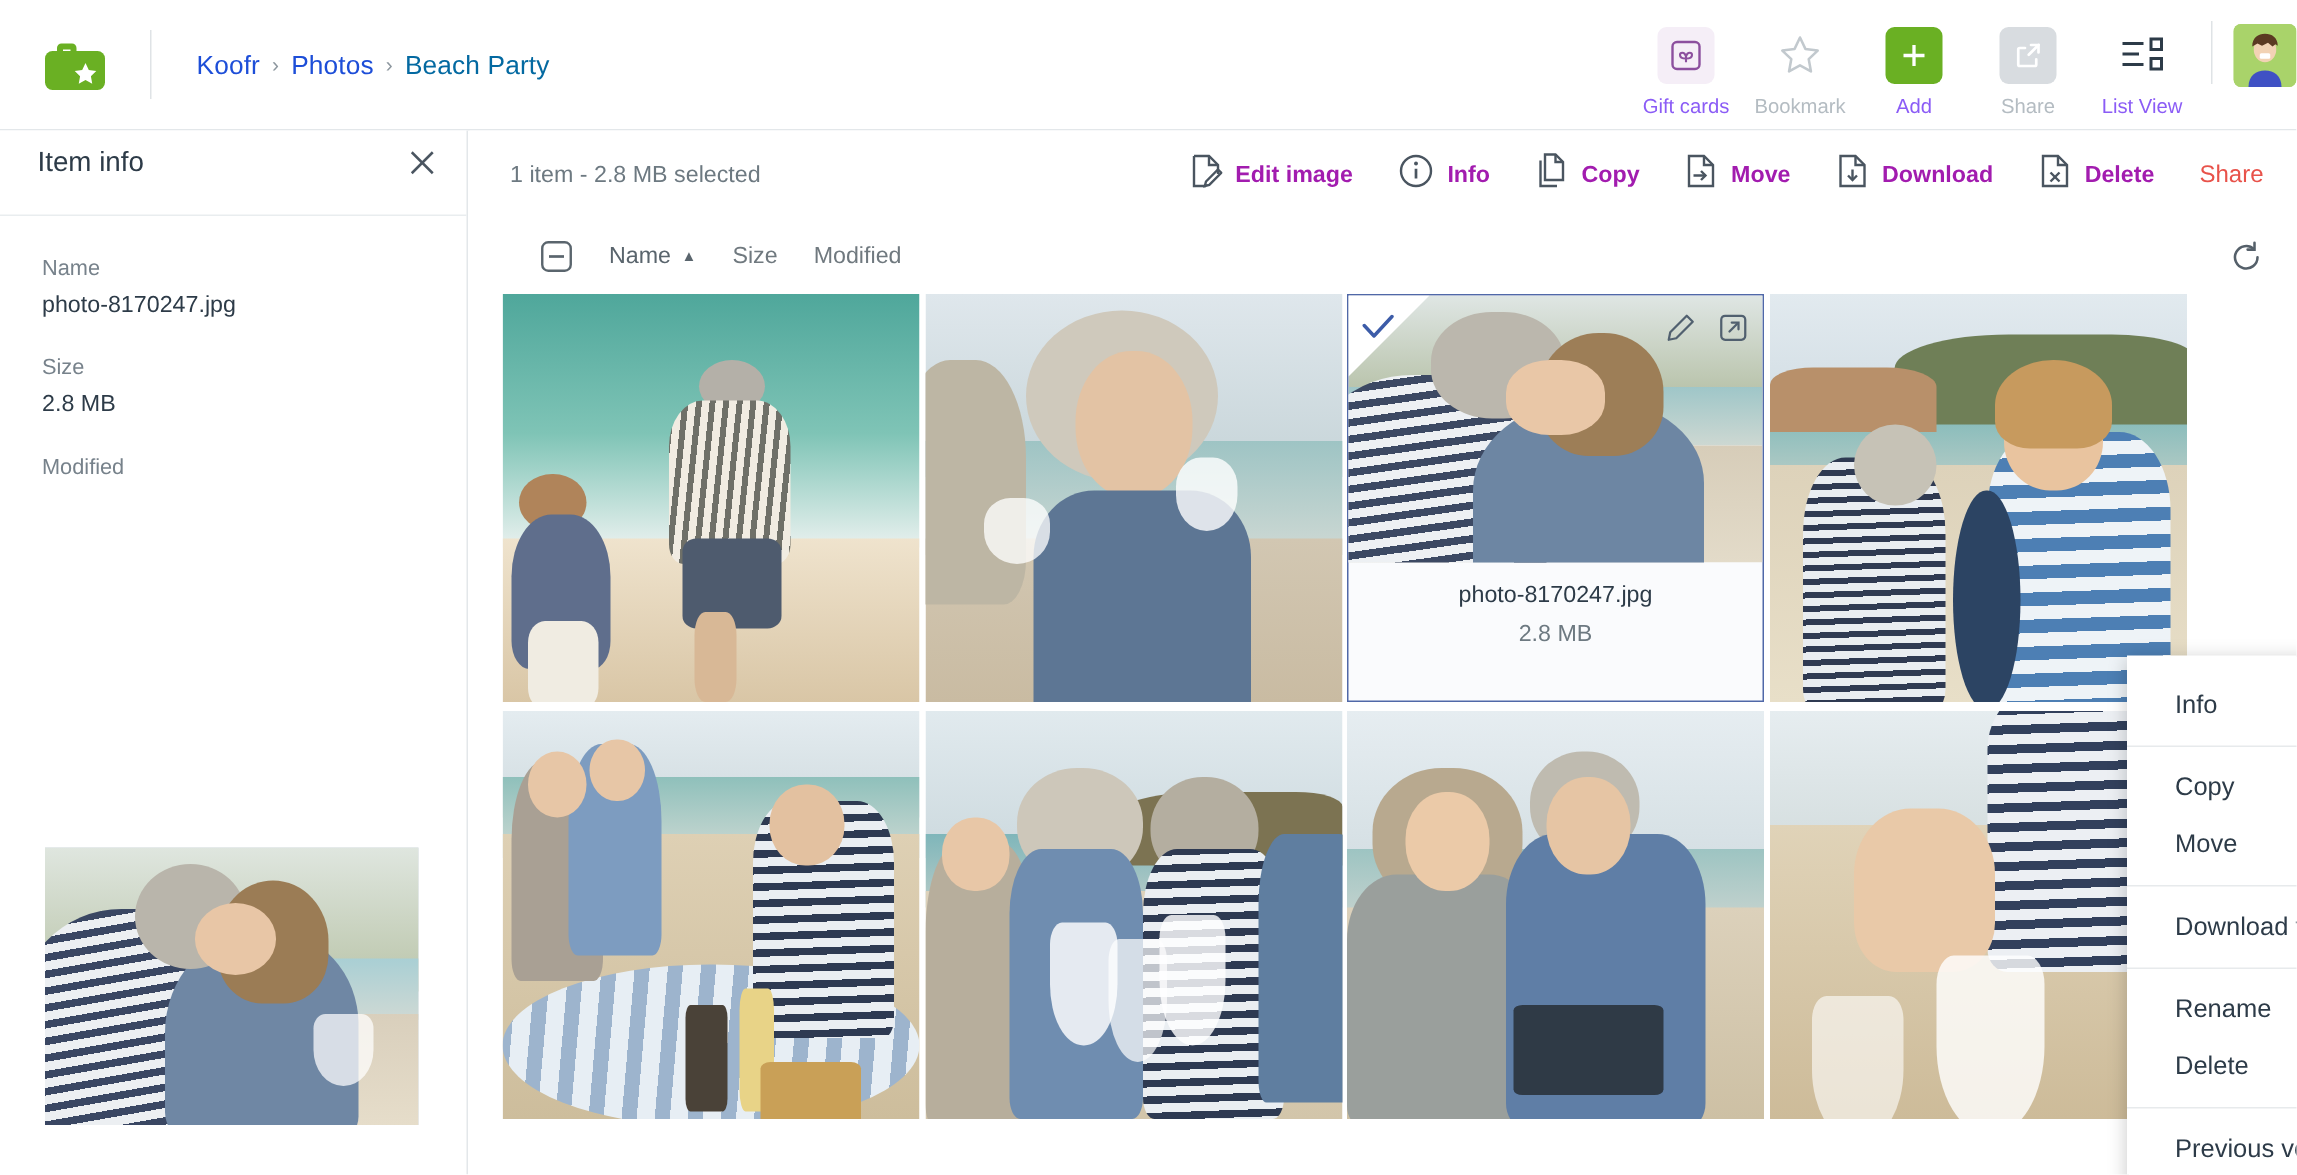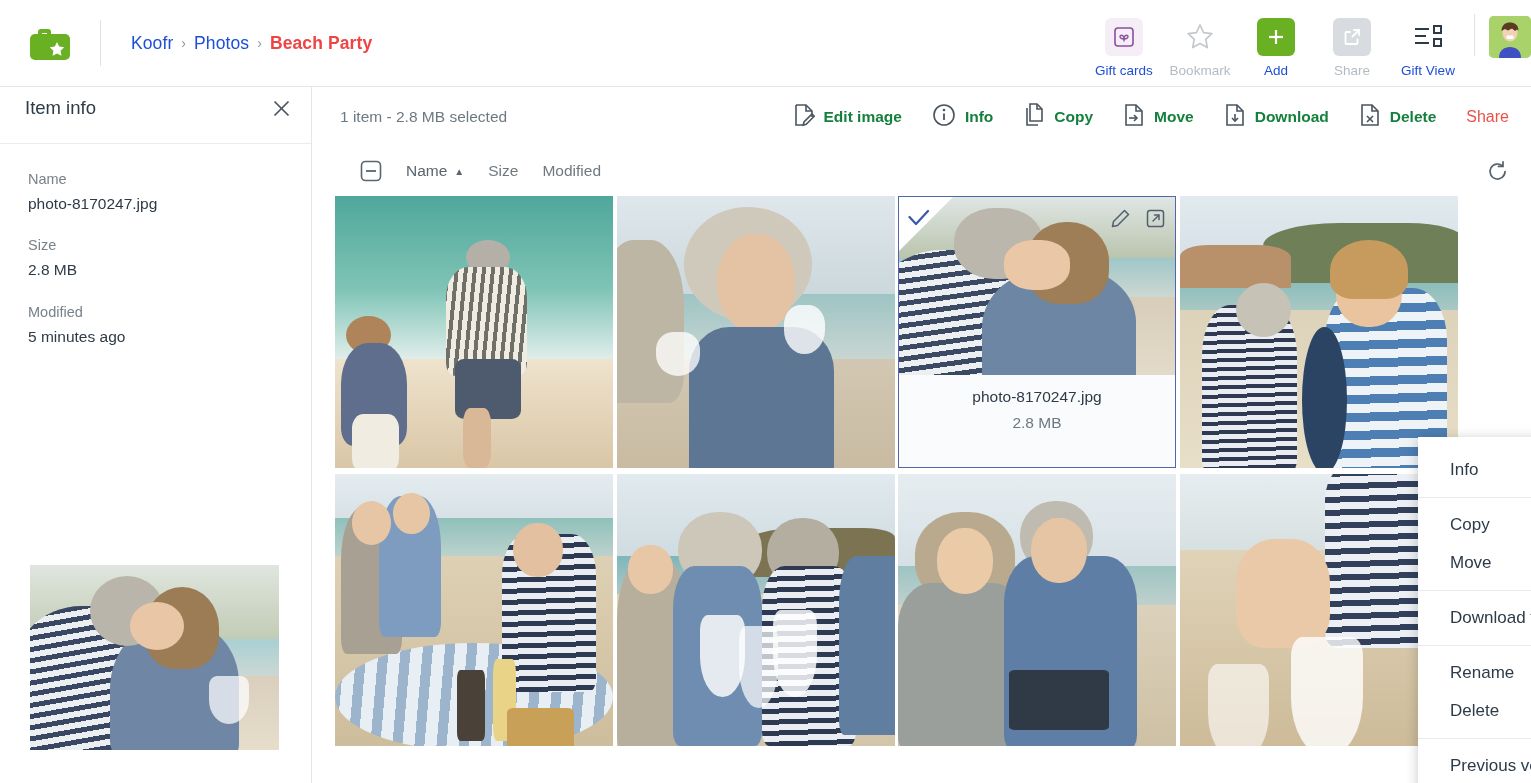--- a/index.html
+++ b/index.html
@@ -19,30 +19,30 @@
     display: flex; align-items: center;
   }
   #logo-wrap { width: 100px; display: flex; justify-content: center; align-items: center; }
   #logo { width: 46px; height: 42px; }
   #header-divider { width: 1px; height: 46px; background: #dfe3e6; }
   #breadcrumb {
     display: flex; align-items: center; gap: 8px;
     margin-left: 30px; font-size: 17.5px; letter-spacing: .1px;
   }
   .crumb { color: #1d4ed8; }
-  .crumb.current { color: #ef4444; font-weight: bold; }
+  .crumb.current { color: #0369a1; font-weight: normal; }
   .crumb-sep { color: #8d979f; font-size: 14px; }
 
   #tools { margin-left: auto; display: flex; align-items: flex-end; height: 87px; padding-bottom: 9px; }
   .tool {
     width: 76px; display: flex; flex-direction: column; align-items: center;
     gap: 7px; cursor: pointer;
   }
   .tool .glyph { height: 38px; display: flex; align-items: center; justify-content: center; }
-  .tool .lbl { font-size: 13.5px; color: #1d4ed8; white-space: nowrap; }
+  .tool .lbl { font-size: 13.5px; color: #8b5cf6; white-space: nowrap; }
   .tool.disabled .lbl { color: #b4bcc2; }
   .sq {
     width: 38px; height: 38px; border-radius: 6px;
     display: flex; align-items: center; justify-content: center;
   }
   .sq.gift { background: #f5eef7; }
   .sq.add { background: #6ab023; }
   .sq.share { background: #d8dce0; }
   #avatar-divider { width: 1px; height: 42px; background: #dfe3e6; margin: 0 14px 22px 8px; }
   #avatar {
@@ -72,21 +72,21 @@
 
   
   #main { position: absolute; left: 313px; top: 87px; width: 1218px; height: 696px; background: #fff; }
 
   #actionbar {
     height: 59px; display: flex; align-items: center; padding-left: 27px; padding-right: 22px;
   }
   #selinfo { font-size: 15.5px; color: #6d7981; text-align: center; }
   #actions { margin-left: auto; display: flex; align-items: center; gap: 30px; }
   .action { display: flex; align-items: center; gap: 9px; cursor: pointer; }
-  .action .alabel { font-size: 15.5px; font-weight: bold; color: #15803d; }
+  .action .alabel { font-size: 15.5px; font-weight: bold; color: #a21caf; }
   .action.cancel .alabel { color: #e8524a; font-weight: normal; font-size: 16px; }
 
   #sortbar { height: 50px; display: flex; align-items: center; padding: 0 22px 0 0; }
   #sort-check { margin-left: 47px; cursor: pointer; line-height: 0; }
   .sort-item {
     margin-left: 24px; font-size: 15.5px; color: #70797f; cursor: pointer;
     display: flex; align-items: center; gap: 7px;
   }
   .sort-item.active { color: #5a656d; }
   #refresh { margin-left: auto; cursor: pointer; line-height: 0; }
@@ -216,21 +216,21 @@
       <div class="tool">
         <span class="glyph">
           <svg width="30" height="26" viewBox="0 0 30 26">
             <line x1="2" y1="5" x2="16" y2="5" stroke="#2d3b48" stroke-width="2"></line>
             <line x1="2" y1="12" x2="13" y2="12" stroke="#2d3b48" stroke-width="2"></line>
             <line x1="2" y1="19" x2="16" y2="19" stroke="#2d3b48" stroke-width="2"></line>
             <rect x="21" y="2" width="7" height="7" fill="none" stroke="#2d3b48" stroke-width="2"></rect>
             <rect x="21" y="15" width="7" height="7" fill="none" stroke="#2d3b48" stroke-width="2"></rect>
           </svg>
         </span>
-        <span class="lbl">Gift View</span>
+        <span class="lbl">List View</span>
       </div>
 
       <div id="avatar-divider"></div>
 
       <div id="avatar">
         <svg width="42" height="42" viewBox="0 0 42 42">
           <rect width="42" height="42" fill="#a9d36a"></rect>
           <ellipse cx="21" cy="17" rx="7.5" ry="8.5" fill="#f2d2b4"></ellipse>
           <path d="M12.5 15 c0-6 4-8.5 8.5-8.5 4.5 0 8.5 2.5 8.5 8 l-1.5 -1 -2 1.5 -3 -2.5 -4 2 -3 -1.5 z" fill="#5b3a22"></path>
           <rect x="17.5" y="19.5" width="7" height="3.6" rx="1" fill="#ffffff"></rect>
@@ -256,21 +256,20 @@
       <div class="info-block">
         <div class="info-label">Name</div>
         <div class="info-value">photo-8170247.jpg</div>
       </div>
       <div class="info-block">
         <div class="info-label">Size</div>
         <div class="info-value">2.8 MB</div>
       </div>
       <div class="info-block">
         <div class="info-label">Modified</div>
-        <div class="info-value">5 minutes ago</div>
       </div>
     </div>
 
     <div id="sidebar-thumb">
       <div class="scene">
         <div class="sky" style="height:52%;background:linear-gradient(#dfe6df,#b9c4a8);"></div>
         <div class="sea" style="top:40%;height:22%;background:linear-gradient(#a9cfd4,#cfd9d4);"></div>
         <div class="sand" style="height:40%;background:linear-gradient(#d9cfbc,#e6ddca);"></div>
         <div class="blob" style="left:-8%;top:22%;width:62%;height:86%;background:repeating-linear-gradient(170deg,#3a4763 0 5px,#eceff2 5px 11px);border-radius:46% 46% 10% 10%;"></div>
         <div class="blob" style="left:32%;top:30%;width:52%;height:76%;background:#6f87a4;border-radius:48% 44% 12% 14%;"></div>

